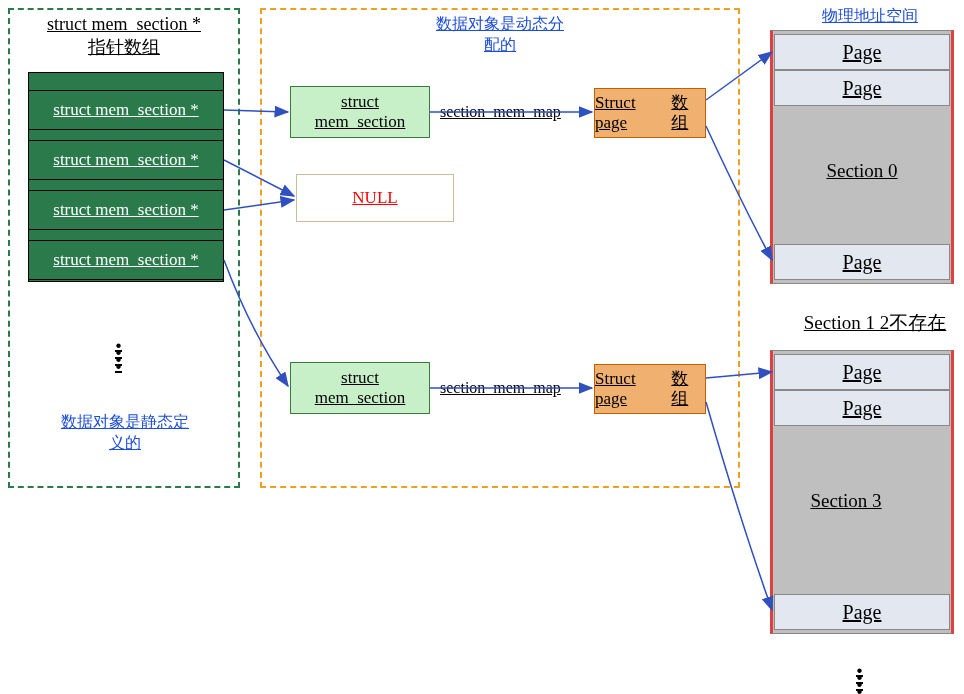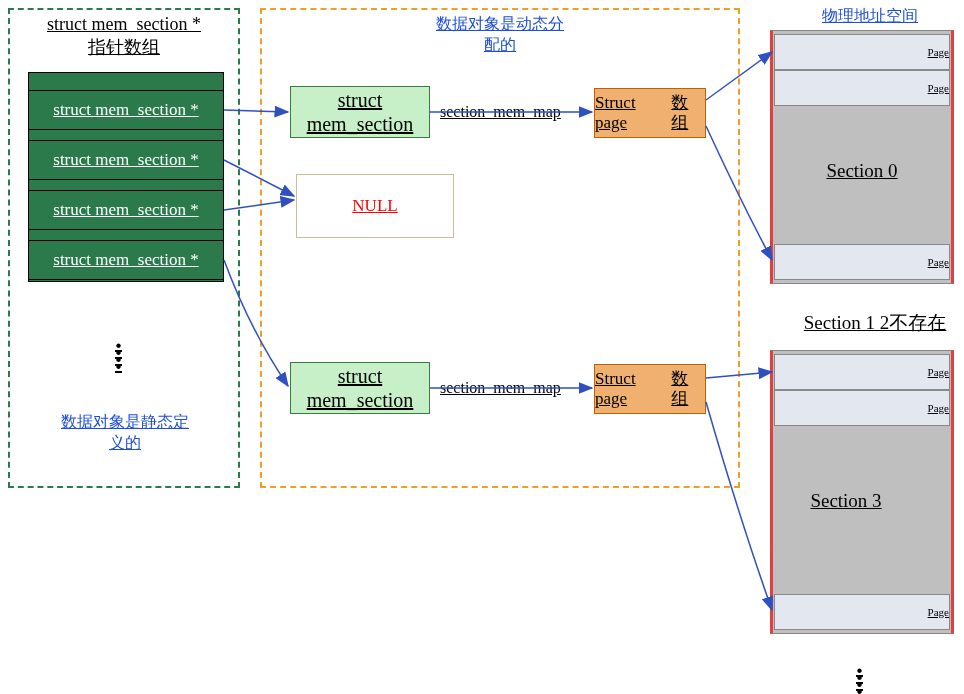--- a/index.html
+++ b/index.html
@@ -35,21 +35,21 @@
     color: #fff;
     border: 1px solid #000;
     font-size: 17px;
     display: flex;
     align-items: center;
     justify-content: center;
   }
   .ms-box {
     background: #c8f0c8;
     border: 1px solid #3a7a3a;
-    font-size: 20px;
+    font-size: 17px;
     display: flex;
     flex-direction: column;
     align-items: center;
     justify-content: center;
     line-height: 1.2;
     text-align: right;
   }
   .null-box {
     background: #fff;
     border: 1px solid #c9bd9a;
@@ -72,24 +72,24 @@
   .phys-section {
     background: #bfbfbf;
     border-left: 3px solid #e04040;
     border-right: 3px solid #e04040;
     border-top: 1px solid #888;
     border-bottom: 1px solid #888;
   }
   .page-box {
     background: #e2e7f0;
     border: 1px solid #888;
-    font-size: 11px;
-    display: flex;
-    align-items: center;
-    justify-content: flex-end;
+    font-size: 20px;
+    display: flex;
+    align-items: center;
+    justify-content: center;
   }
   .section-label {
     font-size: 19px;
     text-align: center;
   }
   .edge-text {
     font-size: 16px;
     color: #000;
   }
   svg { position: absolute; top: 0; left: 0; pointer-events: none; }
@@ -128,21 +128,21 @@
 <div class="abs dash-border-orange" style="left:260px; top:8px; width:480px; height:480px;"></div>
 <div class="abs red-text" style="left:380px; top:14px; width:240px;">
   <span>数据对象是动态分</span><br>
   <span>配的</span>
 </div>
 
 <div class="abs ms-box" style="left:290px; top:86px; width:140px; height:52px;">
   <span>struct</span>
   <span>mem_section</span>
 </div>
-<div class="abs null-box" style="left:296px; top:174px; width:158px; height:64px;">
+<div class="abs null-box" style="left:296px; top:174px; width:158px; height:48px;">
   <span>NULL</span>
 </div>
 <div class="abs ms-box" style="left:290px; top:362px; width:140px; height:52px;">
   <span>struct</span>
   <span>mem_section</span>
 </div>
 
 <div class="abs sp-box" style="left:594px; top:88px; width:112px; height:50px;">
   <span>Struct page</span>
   <span>数组</span>

